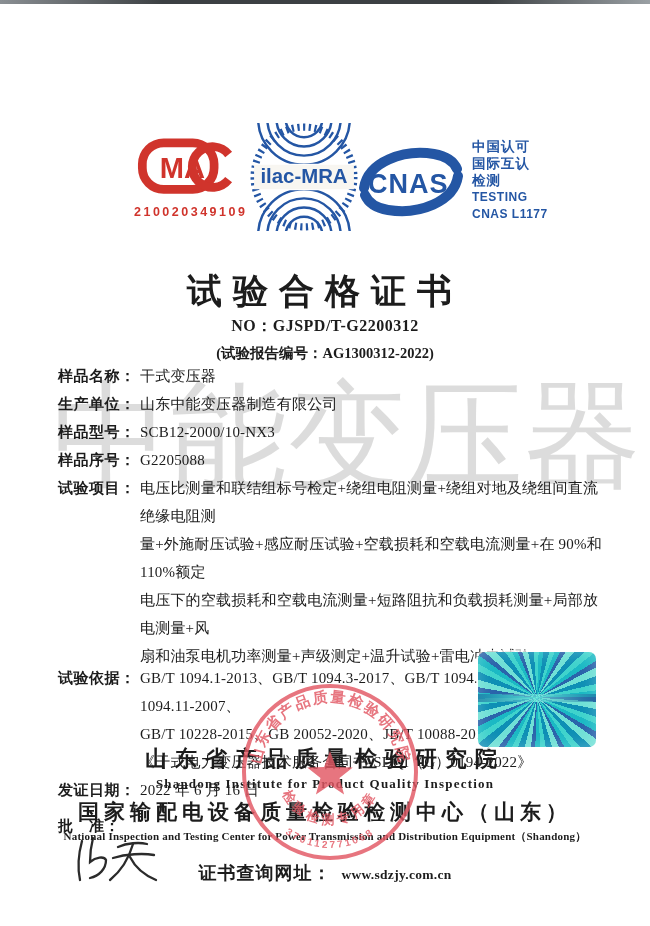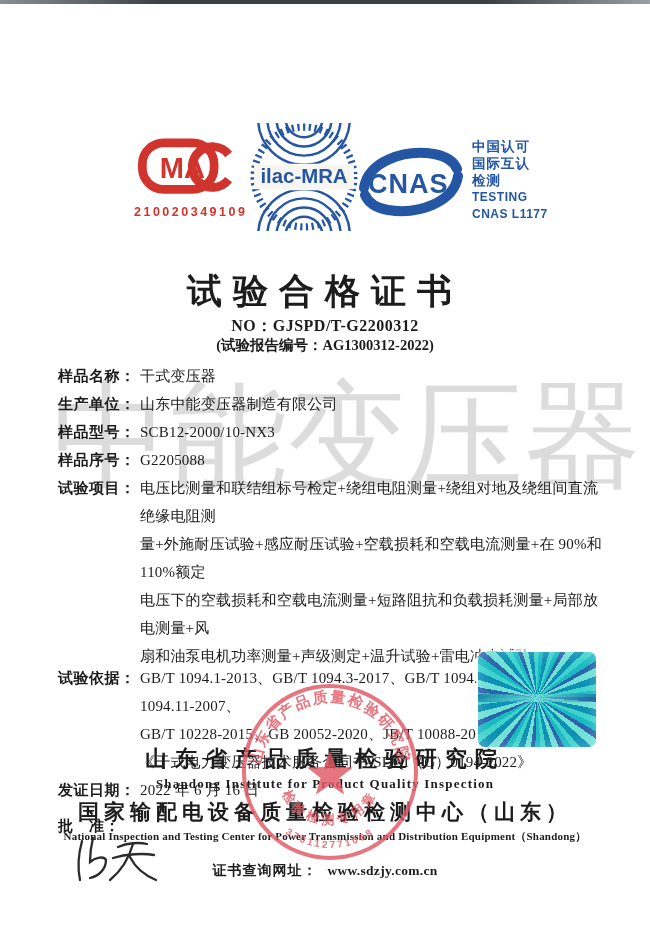--- a/index.html
+++ b/index.html
@@ -18,21 +18,21 @@
   .logo-cnas{position:absolute;left:358px;top:146px;}
   .cnas-side{position:absolute;left:472px;top:138px;color:#2456a4;
     font-family:"Liberation Sans",sans-serif;font-weight:bold;line-height:17px;}
   .cnas-side .cn{font-size:13.5px;letter-spacing:1px;}
   .cnas-side .en{font-size:12px;letter-spacing:.5px;}
   
   .title{position:absolute;top:268px;left:0;width:650px;text-align:center;
     font-size:35px;font-weight:bold;letter-spacing:11px;}
   .cert-no{position:absolute;top:316px;left:0;width:650px;text-align:center;
     font-size:16px;font-weight:bold;letter-spacing:.5px;}
-  .report-no{position:absolute;top:336px;left:0;width:650px;text-align:center;
+  .report-no{position:absolute;top:344px;left:0;width:650px;text-align:center;
     font-size:14.5px;font-weight:bold;}
   
   .watermark{position:absolute;left:52px;top:378px;z-index:0;
     font-size:117px;line-height:117px;white-space:nowrap;letter-spacing:1px;
     color:#8f8f8d;opacity:.30;font-weight:500;}
   
   .fields{position:absolute;left:58px;top:362px;width:552px;z-index:1;}
   .frow{display:flex;align-items:flex-start;line-height:28px;font-size:15px;}
   .flabel{flex:none;width:82px;font-weight:bold;letter-spacing:.5px;white-space:nowrap;}
   .fvalue{flex:1;letter-spacing:.2px;}
@@ -40,21 +40,21 @@
   .frow.basis{margin-top:-6px;}
   .frow.approval{margin-top:8px;flex-direction:column;}
   .signature{margin:-8px 0 0 8px;}
   
   .footer{position:absolute;left:0;top:744px;width:650px;text-align:center;z-index:1;}
   .inst-cn{font-size:22px;font-weight:bold;letter-spacing:8px;}
   .inst-en{font-size:13px;font-weight:bold;letter-spacing:1.2px;margin-top:2px;}
   .center-cn{font-size:21px;font-weight:bold;letter-spacing:5px;margin-top:6px;}
   .center-en{font-size:11px;font-weight:bold;letter-spacing:.2px;margin-top:3px;}
   .query{margin-top:17px;font-weight:bold;}
-  .query-label{font-size:14px;letter-spacing:1px;}
+  .query-label{font-size:18px;letter-spacing:1px;}
   .query-url{font-size:13.5px;margin-left:10px;letter-spacing:.3px;}
   
   .stamp{position:absolute;left:237px;top:679px;z-index:3;opacity:.82;}
   .holo{position:absolute;left:478px;top:652px;width:118px;height:95px;z-index:2;
     border-radius:7px;
     background:repeating-conic-gradient(from 8deg at 50% 48%,
       #0e8fb5 0deg 7deg,#3fd3cc 7deg 13deg,#1bb9c4 13deg 19deg,
       #2a64ab 19deg 24deg,#6fe0d6 24deg 31deg);
     box-shadow:0 0 0 2px rgba(255,255,255,.7), inset 0 0 16px rgba(255,255,255,.28);}
   .holo:after{content:"";position:absolute;left:0;top:44%;width:100%;height:8px;

